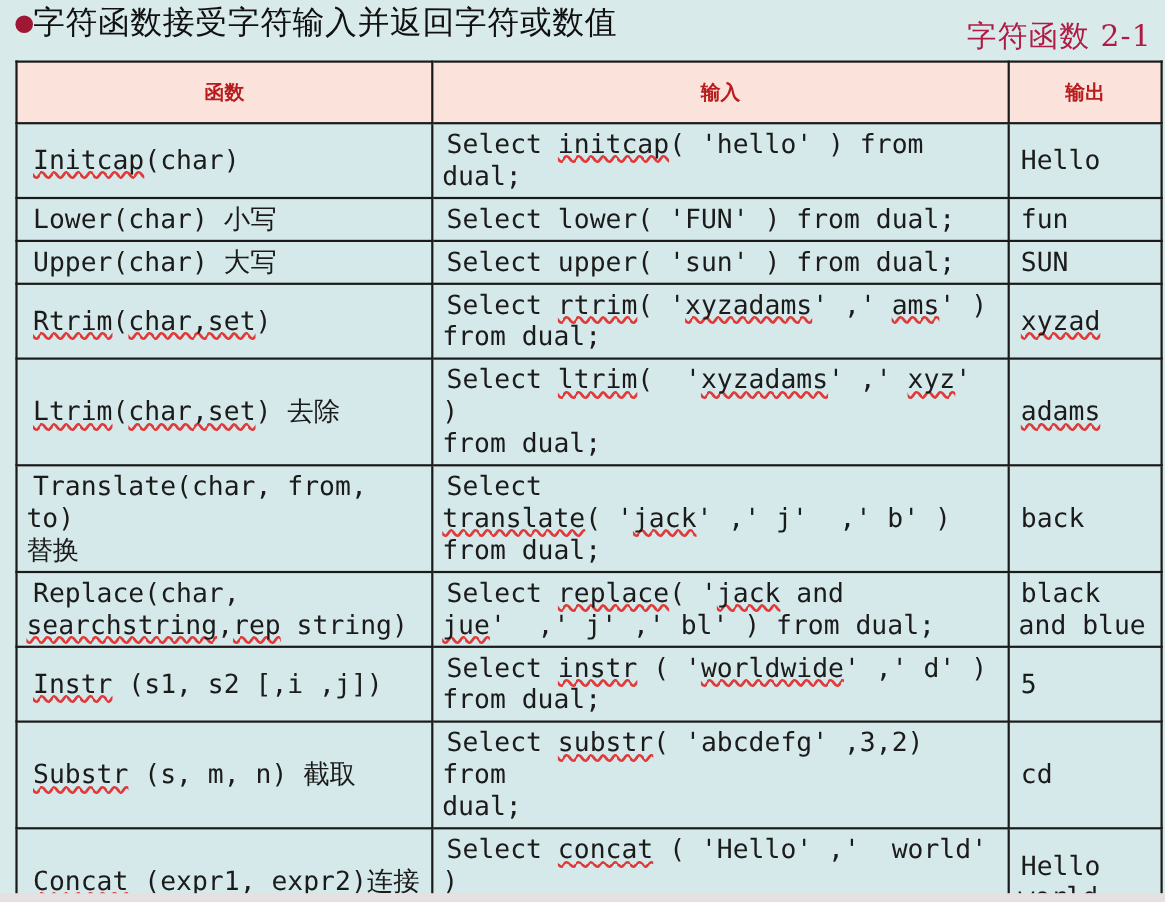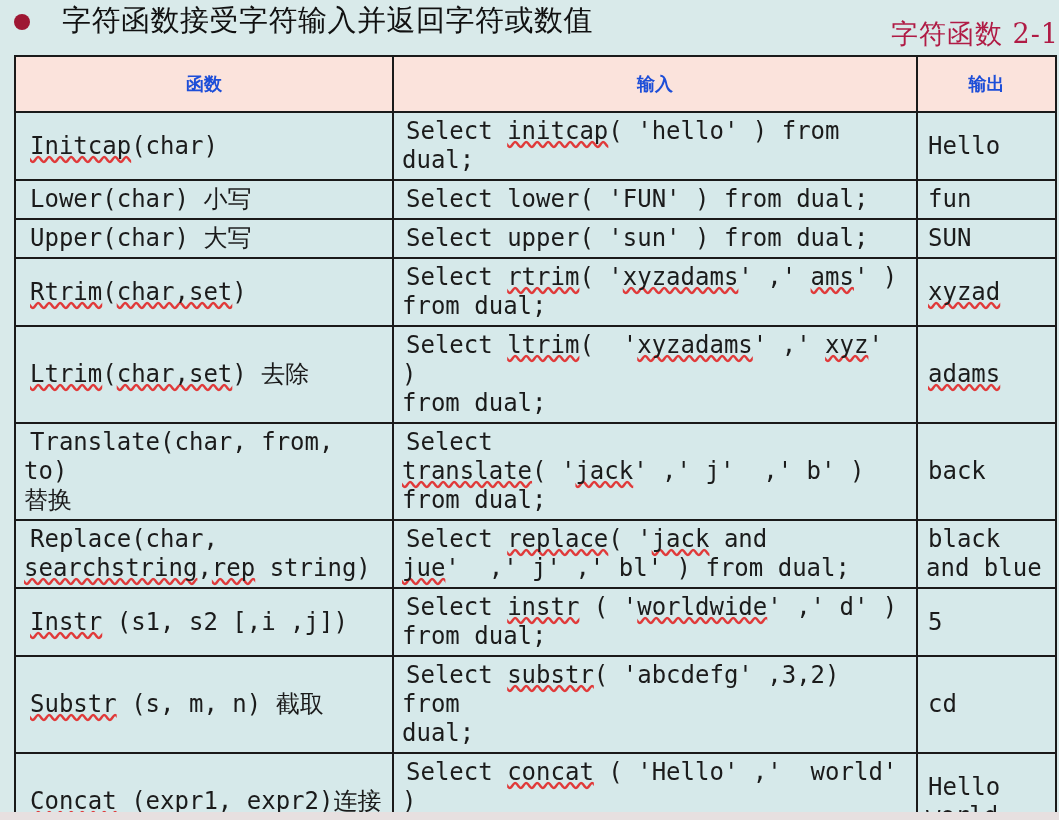--- a/index.html
+++ b/index.html
@@ -21,21 +21,21 @@
     height: 55px;
     box-sizing: border-box;
   }
 
   #heading-line {
     position: absolute;
     left: 14px;
     top: 2px;
     display: flex;
     align-items: center;
-    gap: 32px;
+    gap: 0;
   }
 
   #bullet-icon {
     width: 16px;
     height: 16px;
     border-radius: 50%;
     background: #9e1733;
     flex: 0 0 auto;
     margin-top: 4px;
   }
@@ -44,21 +44,21 @@
     font-family: "DejaVu Serif", "Liberation Serif", serif;
     font-size: 29px;
     line-height: 36px;
     color: #111111;
     letter-spacing: 0.5px;
     white-space: nowrap;
   }
 
   #slide-title {
     position: absolute;
-    right: 0;
+    right: 12px;
     top: 18px;
     font-family: "DejaVu Serif", "Liberation Serif", serif;
     font-size: 27px;
     line-height: 32px;
     color: #b01b45;
     white-space: nowrap;
     letter-spacing: 1px;
   }
 
   
@@ -84,21 +84,21 @@
     background: #d6e9ea;
   }
 
   #fn-table thead th {
     background: #fbe3dc;
     height: 46px;
     text-align: center;
     font-family: "DejaVu Serif", "Liberation Serif", serif;
     font-weight: bold;
     font-size: 18px;
-    color: #1d4ed8;
+    color: #b91c1c;
   }
 
   .mono {
     font-family: "DejaVu Sans Mono", "Liberation Mono", monospace;
     font-size: 24px;
     line-height: 29px;
     color: #1b1b1b;
     white-space: pre-wrap;
     word-break: break-word;
   }

